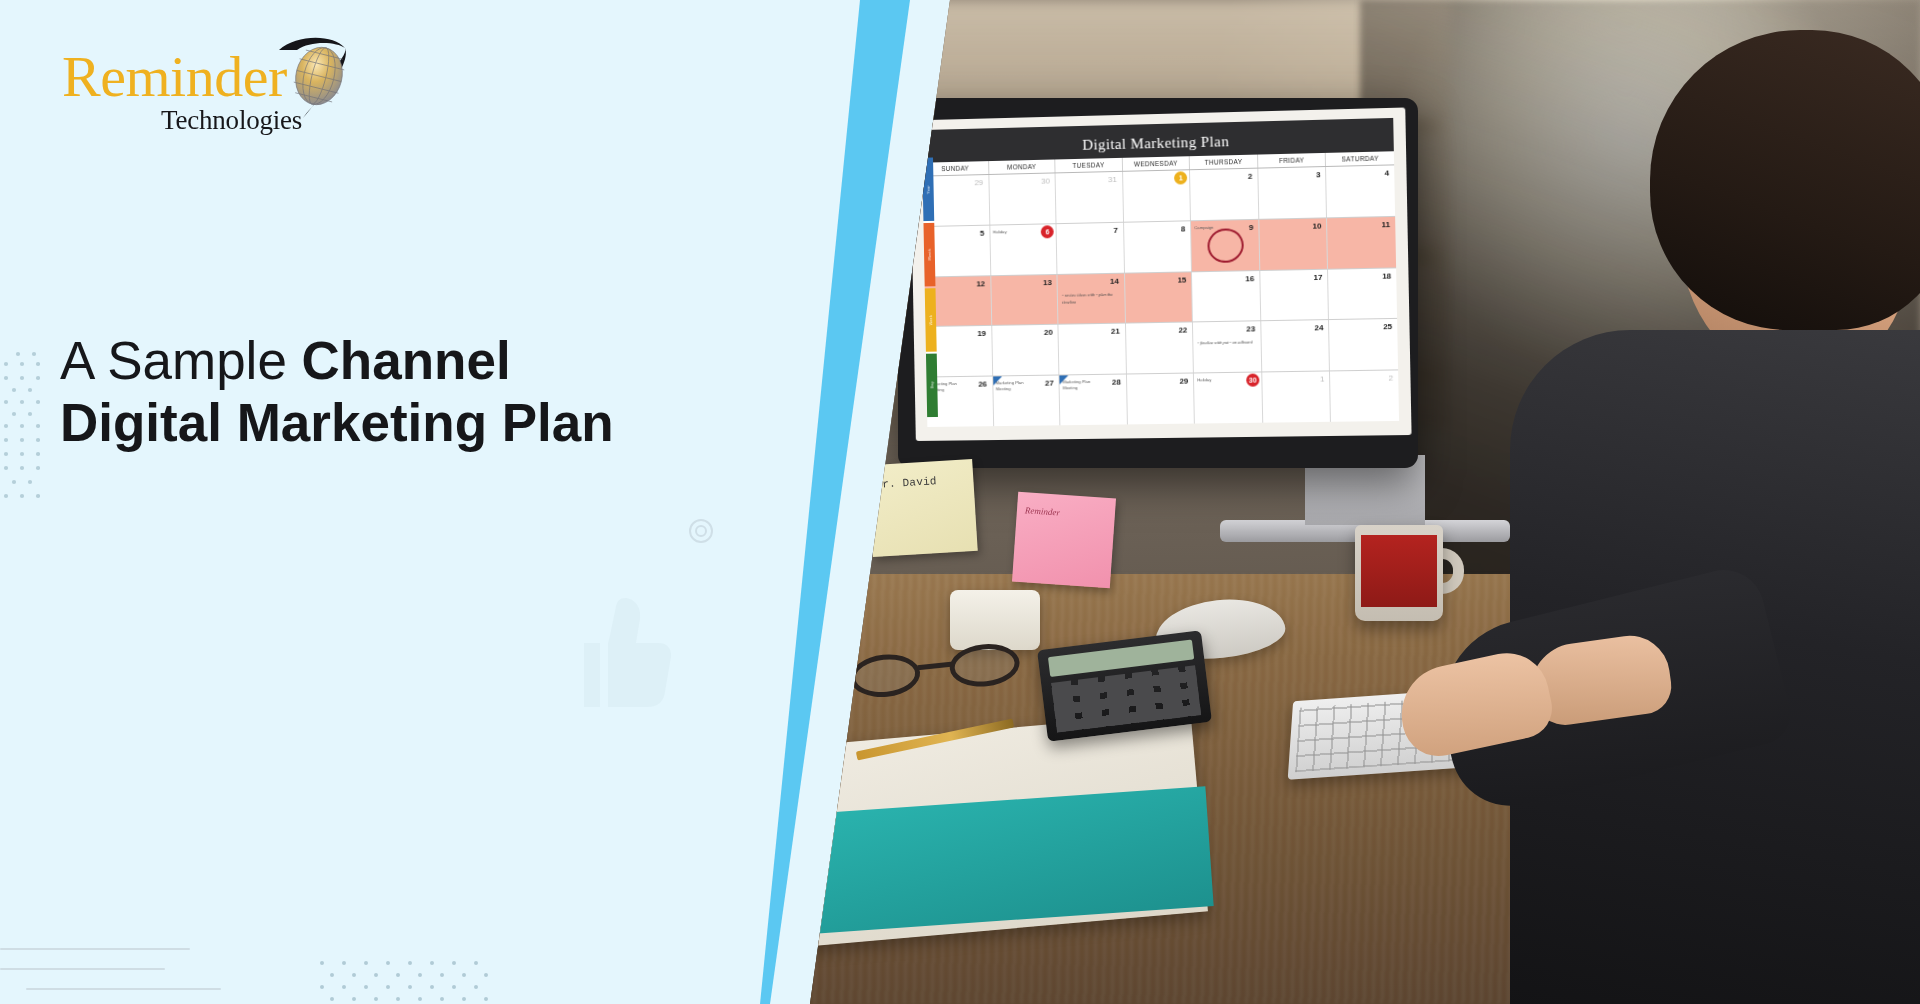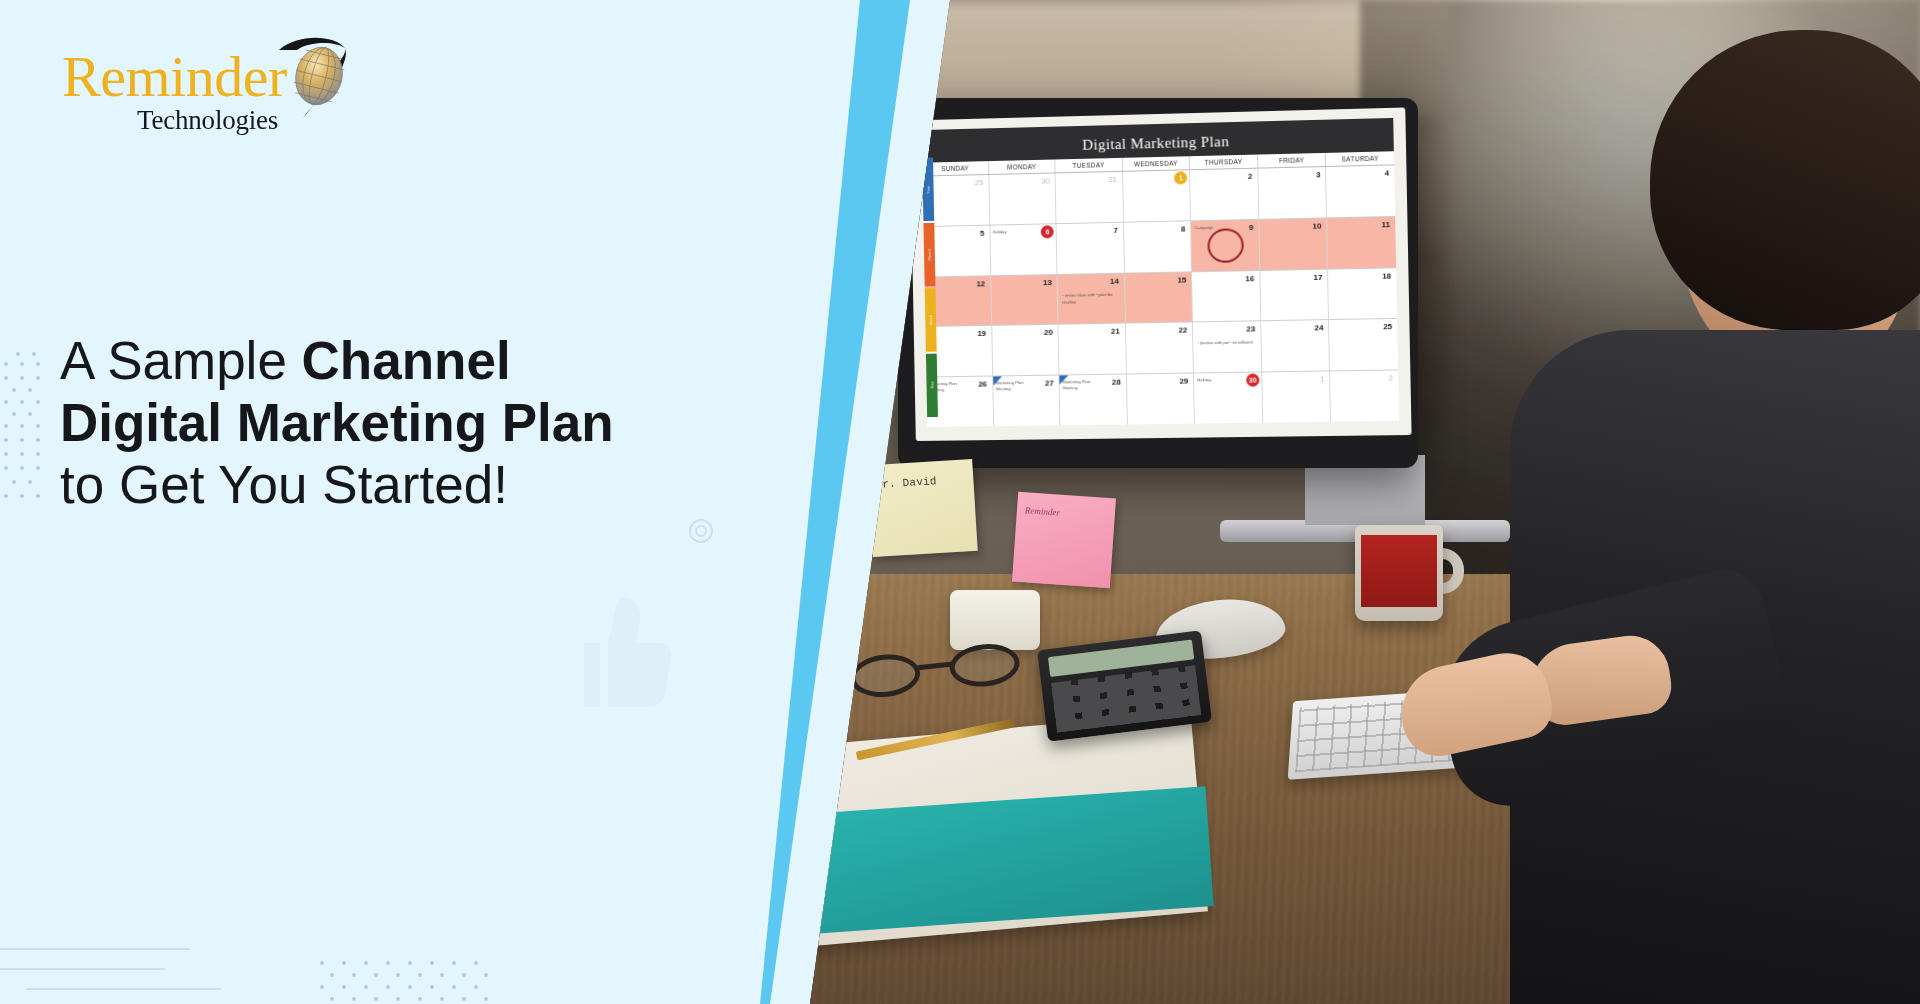--- a/index.html
+++ b/index.html
@@ -330,33 +330,33 @@
   .logo-wrap { position:absolute; left:62px; top:48px; z-index:5; }
   .logo-row { position:relative; height:62px; }
   .logo-channel {
     font-family:"Liberation Serif", serif;
     font-size:58px; color:#efb120; line-height:1;
     letter-spacing:-0.5px;
   }
   .logo-tech {
     font-family:"Liberation Serif", serif;
     font-size:27px; color:#17171a; line-height:1;
-    margin-left:75px; margin-top:1px; letter-spacing:-0.2px;
+    margin-left:99px; margin-top:1px; letter-spacing:-0.2px;
   }
   .logo-globe {
     position:absolute; left:215px; top:-12px;
     width:72px; height:88px; z-index:2;
   }
 
   .headline {
     position:absolute; left:60px; top:330px; width:640px; z-index:5;
     color:#16171a; line-height:1.17;
   }
   .headline .ln { font-size:53px; white-space:nowrap; }
-  .hl-light { font-weight:300; }
+  .hl-light { font-weight:300;text-align:right; }
   .hl-bold  { font-weight:700; }
 
   
   .dots-left {
     position:absolute; left:0px; top:348px;
     width:40px; height:160px; z-index:2; opacity:.55;
   }
   .dots-bottom {
     position:absolute; left:318px; top:958px;
     width:180px; height:46px; z-index:2; opacity:.6;
@@ -497,21 +497,20 @@
       </svg>
       <div class="logo-tech">Technologies</div>
     </div>
   </div>
 
   <div class="headline">
     <div class="ln">
       <span class="hl-light">A Sample </span><span class="hl-bold">Channel</span>
     </div>
     <div class="ln hl-bold">Digital Marketing Plan</div>
-    <div class="ln hl-light">to Get You Started!</div>
   </div>
 
   <div class="cyan-stripe"></div>
 
   <div class="photo-panel">
     <div class="scene">
       <div class="scene-bg"></div>
       <div class="bg-shelf">
         <div class="bg-shelf-line" style="top:120px"></div>
         <div class="bg-shelf-line" style="top:250px"></div>

